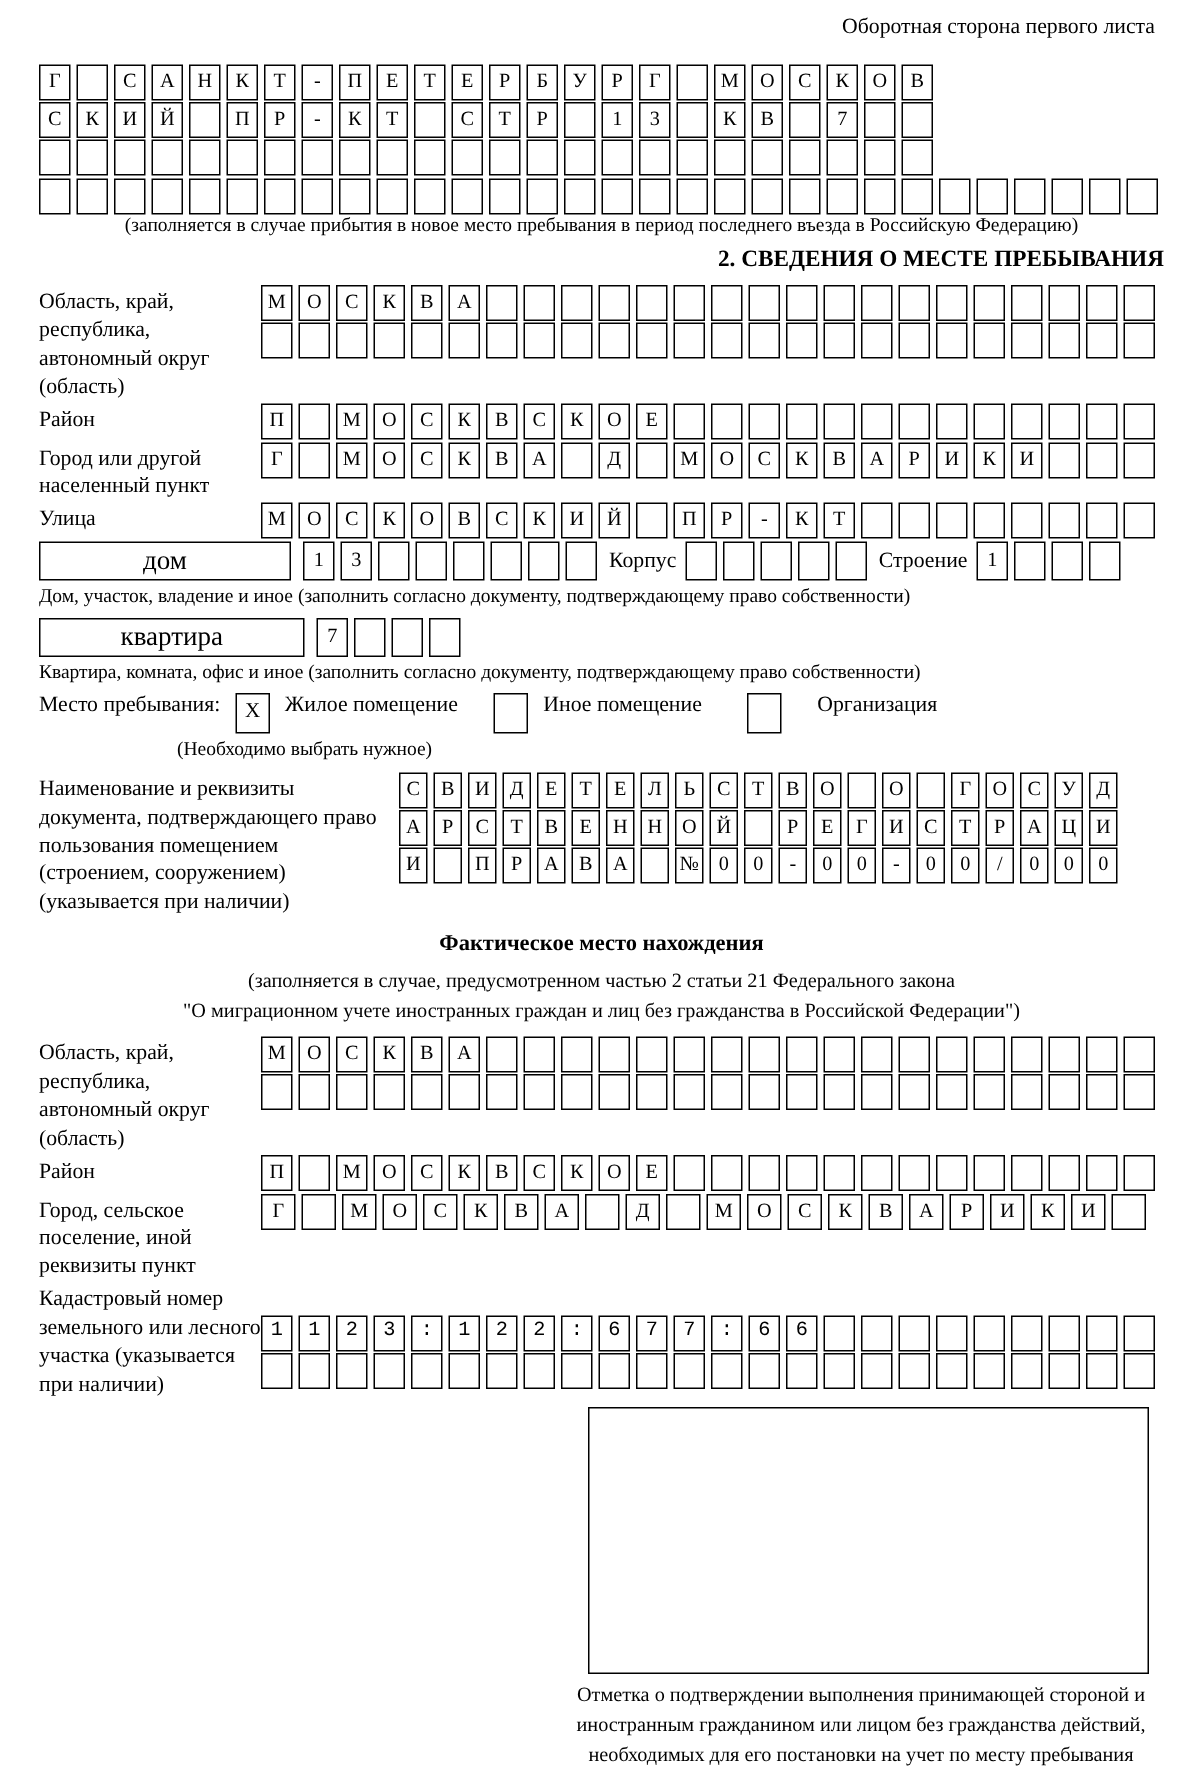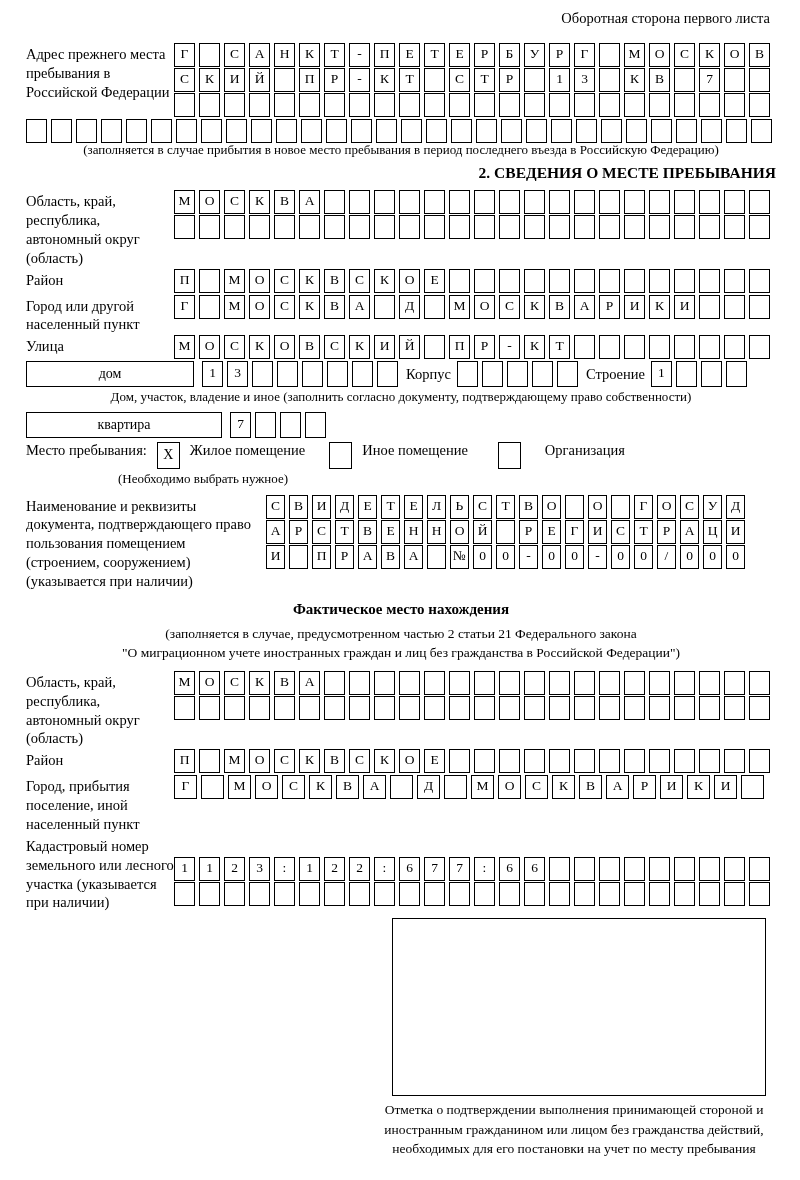--- a/index.html
+++ b/index.html
@@ -21,32 +21,32 @@
   .cell {
     display:inline-block; box-sizing:border-box;
     width:21px; height:24px; border:1.6px solid #000; margin-right:4px;
     text-align:center; font-size:13.5px; line-height:20px; vertical-align:top;
     background:#fff;
   }
   .doc-grid .cell { width:19px; margin-right:4px; }
   .wide-cells .cell { width:23px; margin-right:4px; }
   .fullrow { margin:0 0 3px 0; }
 
-  .note { font-size:13px; line-height:1.25; margin:1px 0 6px 0;text-align:center; }
+  .note { font-size:13px; line-height:1.25; margin:1px 0 6px 0; }
   .note.center { text-align:center; }
 
   .section-title { text-align:right; font-weight:bold; font-size:15.5px; margin:6px 0 8px 0; }
 
   .inline-row { display:flex; align-items:flex-start; margin-bottom:2px; }
   .field-box {
     display:inline-block; box-sizing:border-box; height:26px; border:1.6px solid #000;
-    text-align:center; font-size:14px; line-height:23px; vertical-align:top; background:#fff;
+    text-align:center; font-size:18px; line-height:23px; vertical-align:top; background:#fff;
   }
   .house-box { width:168px; margin-right:8px; }
-  .flat-box { width:196px; margin-right:8px; }
+  .flat-box { width:177px; margin-right:8px; }
   .inline-cells { white-space:nowrap; padding-top:0; }
   .inline-cells .cell { height:26px; line-height:22px; }
   .inline-label { font-size:14.5px; line-height:26px; margin:0 6px 0 4px; }
 
   .stay-row { display:flex; align-items:flex-start; margin:4px 0 2px 0; font-size:14.5px; }
   .checkbox {
     display:inline-block; box-sizing:border-box; width:23px; height:27px; border:1.6px solid #000;
     text-align:center; font-size:14px; line-height:24px; margin:0 10px; background:#fff;
   }
   .stay-note { font-size:13px; margin:2px 0 8px 92px; }
@@ -63,21 +63,20 @@
   .mb4 { margin-bottom:4px; }
 </style>
 </head>
 <body>
 
 <div class="page">
 
   <div class="header-line">Оборотная сторона первого листа</div>
 
   <div class="block">
-    <div class="label-col">Адрес прежнего места пребывания в Российской Федерации</div>
     <div class="grid-col">
       <div class="cells-row"><span class="cell filled">Г</span><span class="cell"></span><span class="cell filled">С</span><span class="cell filled">А</span><span class="cell filled">Н</span><span class="cell filled">К</span><span class="cell filled">Т</span><span class="cell filled">-</span><span class="cell filled">П</span><span class="cell filled">Е</span><span class="cell filled">Т</span><span class="cell filled">Е</span><span class="cell filled">Р</span><span class="cell filled">Б</span><span class="cell filled">У</span><span class="cell filled">Р</span><span class="cell filled">Г</span><span class="cell"></span><span class="cell filled">М</span><span class="cell filled">О</span><span class="cell filled">С</span><span class="cell filled">К</span><span class="cell filled">О</span><span class="cell filled">В</span></div>
       <div class="cells-row"><span class="cell filled">С</span><span class="cell filled">К</span><span class="cell filled">И</span><span class="cell filled">Й</span><span class="cell"></span><span class="cell filled">П</span><span class="cell filled">Р</span><span class="cell filled">-</span><span class="cell filled">К</span><span class="cell filled">Т</span><span class="cell"></span><span class="cell filled">С</span><span class="cell filled">Т</span><span class="cell filled">Р</span><span class="cell"></span><span class="cell filled">1</span><span class="cell filled">3</span><span class="cell"></span><span class="cell filled">К</span><span class="cell filled">В</span><span class="cell"></span><span class="cell filled">7</span><span class="cell"></span><span class="cell"></span></div>
       <div class="cells-row"><span class="cell"></span><span class="cell"></span><span class="cell"></span><span class="cell"></span><span class="cell"></span><span class="cell"></span><span class="cell"></span><span class="cell"></span><span class="cell"></span><span class="cell"></span><span class="cell"></span><span class="cell"></span><span class="cell"></span><span class="cell"></span><span class="cell"></span><span class="cell"></span><span class="cell"></span><span class="cell"></span><span class="cell"></span><span class="cell"></span><span class="cell"></span><span class="cell"></span><span class="cell"></span><span class="cell"></span></div>
     </div>
   </div>
   <div class="cells-row fullrow"><span class="cell"></span><span class="cell"></span><span class="cell"></span><span class="cell"></span><span class="cell"></span><span class="cell"></span><span class="cell"></span><span class="cell"></span><span class="cell"></span><span class="cell"></span><span class="cell"></span><span class="cell"></span><span class="cell"></span><span class="cell"></span><span class="cell"></span><span class="cell"></span><span class="cell"></span><span class="cell"></span><span class="cell"></span><span class="cell"></span><span class="cell"></span><span class="cell"></span><span class="cell"></span><span class="cell"></span><span class="cell"></span><span class="cell"></span><span class="cell"></span><span class="cell"></span><span class="cell"></span><span class="cell"></span></div>
   <div class="note center">(заполняется в случае прибытия в новое место пребывания в период последнего въезда в Российскую Федерацию)</div>
 
   <div class="section-title">2. СВЕДЕНИЯ О МЕСТЕ ПРЕБЫВАНИЯ</div>
@@ -118,20 +117,21 @@
     <span class="inline-cells"><span class="cell"></span><span class="cell"></span><span class="cell"></span><span class="cell"></span><span class="cell"></span></span>
     <span class="inline-label">Строение</span>
     <span class="inline-cells"><span class="cell filled">1</span><span class="cell"></span><span class="cell"></span><span class="cell"></span></span>
   </div>
   <div class="note">Дом, участок, владение и иное (заполнить согласно документу, подтверждающему право собственности)</div>
 
   <div class="inline-row">
     <span class="field-box flat-box">квартира</span>
     <span class="inline-cells"><span class="cell filled">7</span><span class="cell"></span><span class="cell"></span><span class="cell"></span></span>
   </div>
+  <div class="note">Квартира, комната, офис и иное (заполнить согласно документу, подтверждающему право собственности)</div>
 
   <div class="stay-row">
     <span>Место пребывания:</span>
     <span class="checkbox">X</span>
     <span>Жилое помещение</span>
     <span class="checkbox" style="margin-left:24px;"></span>
     <span>Иное помещение</span>
     <span class="checkbox" style="margin-left:30px;"></span>
     <span style="margin-left:14px;">Организация</span>
   </div>
@@ -161,29 +161,29 @@
   </div>
 
   <div class="block">
     <div class="label-col">Район</div>
     <div class="grid-col">
       <div class="cells-row"><span class="cell filled">П</span><span class="cell"></span><span class="cell filled">М</span><span class="cell filled">О</span><span class="cell filled">С</span><span class="cell filled">К</span><span class="cell filled">В</span><span class="cell filled">С</span><span class="cell filled">К</span><span class="cell filled">О</span><span class="cell filled">Е</span><span class="cell"></span><span class="cell"></span><span class="cell"></span><span class="cell"></span><span class="cell"></span><span class="cell"></span><span class="cell"></span><span class="cell"></span><span class="cell"></span><span class="cell"></span><span class="cell"></span><span class="cell"></span><span class="cell"></span></div>
     </div>
   </div>
 
   <div class="block">
-    <div class="label-col">Город, прибытия поселение, иной населенный пункт</div>
+    <div class="label-col">Город, сельское поселение, иной реквизиты пункт</div>
     <div class="grid-col wide-cells">
       <div class="cells-row"><span class="cell filled">Г</span><span class="cell"></span><span class="cell filled">М</span><span class="cell filled">О</span><span class="cell filled">С</span><span class="cell filled">К</span><span class="cell filled">В</span><span class="cell filled">А</span><span class="cell"></span><span class="cell filled">Д</span><span class="cell"></span><span class="cell filled">М</span><span class="cell filled">О</span><span class="cell filled">С</span><span class="cell filled">К</span><span class="cell filled">В</span><span class="cell filled">А</span><span class="cell filled">Р</span><span class="cell filled">И</span><span class="cell filled">К</span><span class="cell filled">И</span><span class="cell"></span></div>
     </div>
   </div>
 
   <div class="block">
     <div class="label-col">Кадастровый номер земельного или лесного участка (указывается при наличии)</div>
-    <div class="grid-col" style="padding-top:22px;">
+    <div class="grid-col" style="padding-top:22px;font-family:Liberation Mono, monospace;">
       <div class="cells-row"><span class="cell filled">1</span><span class="cell filled">1</span><span class="cell filled">2</span><span class="cell filled">3</span><span class="cell filled">:</span><span class="cell filled">1</span><span class="cell filled">2</span><span class="cell filled">2</span><span class="cell filled">:</span><span class="cell filled">6</span><span class="cell filled">7</span><span class="cell filled">7</span><span class="cell filled">:</span><span class="cell filled">6</span><span class="cell filled">6</span><span class="cell"></span><span class="cell"></span><span class="cell"></span><span class="cell"></span><span class="cell"></span><span class="cell"></span><span class="cell"></span><span class="cell"></span><span class="cell"></span></div>
       <div class="cells-row"><span class="cell"></span><span class="cell"></span><span class="cell"></span><span class="cell"></span><span class="cell"></span><span class="cell"></span><span class="cell"></span><span class="cell"></span><span class="cell"></span><span class="cell"></span><span class="cell"></span><span class="cell"></span><span class="cell"></span><span class="cell"></span><span class="cell"></span><span class="cell"></span><span class="cell"></span><span class="cell"></span><span class="cell"></span><span class="cell"></span><span class="cell"></span><span class="cell"></span><span class="cell"></span><span class="cell"></span></div>
     </div>
   </div>
 
   <div class="mark-box-wrap">
     <div class="mark-box"></div>
   </div>
   <div class="mark-caption">Отметка о подтверждении выполнения принимающей стороной и иностранным гражданином или лицом без гражданства действий, необходимых для его постановки на учет по месту пребывания</div>
 

